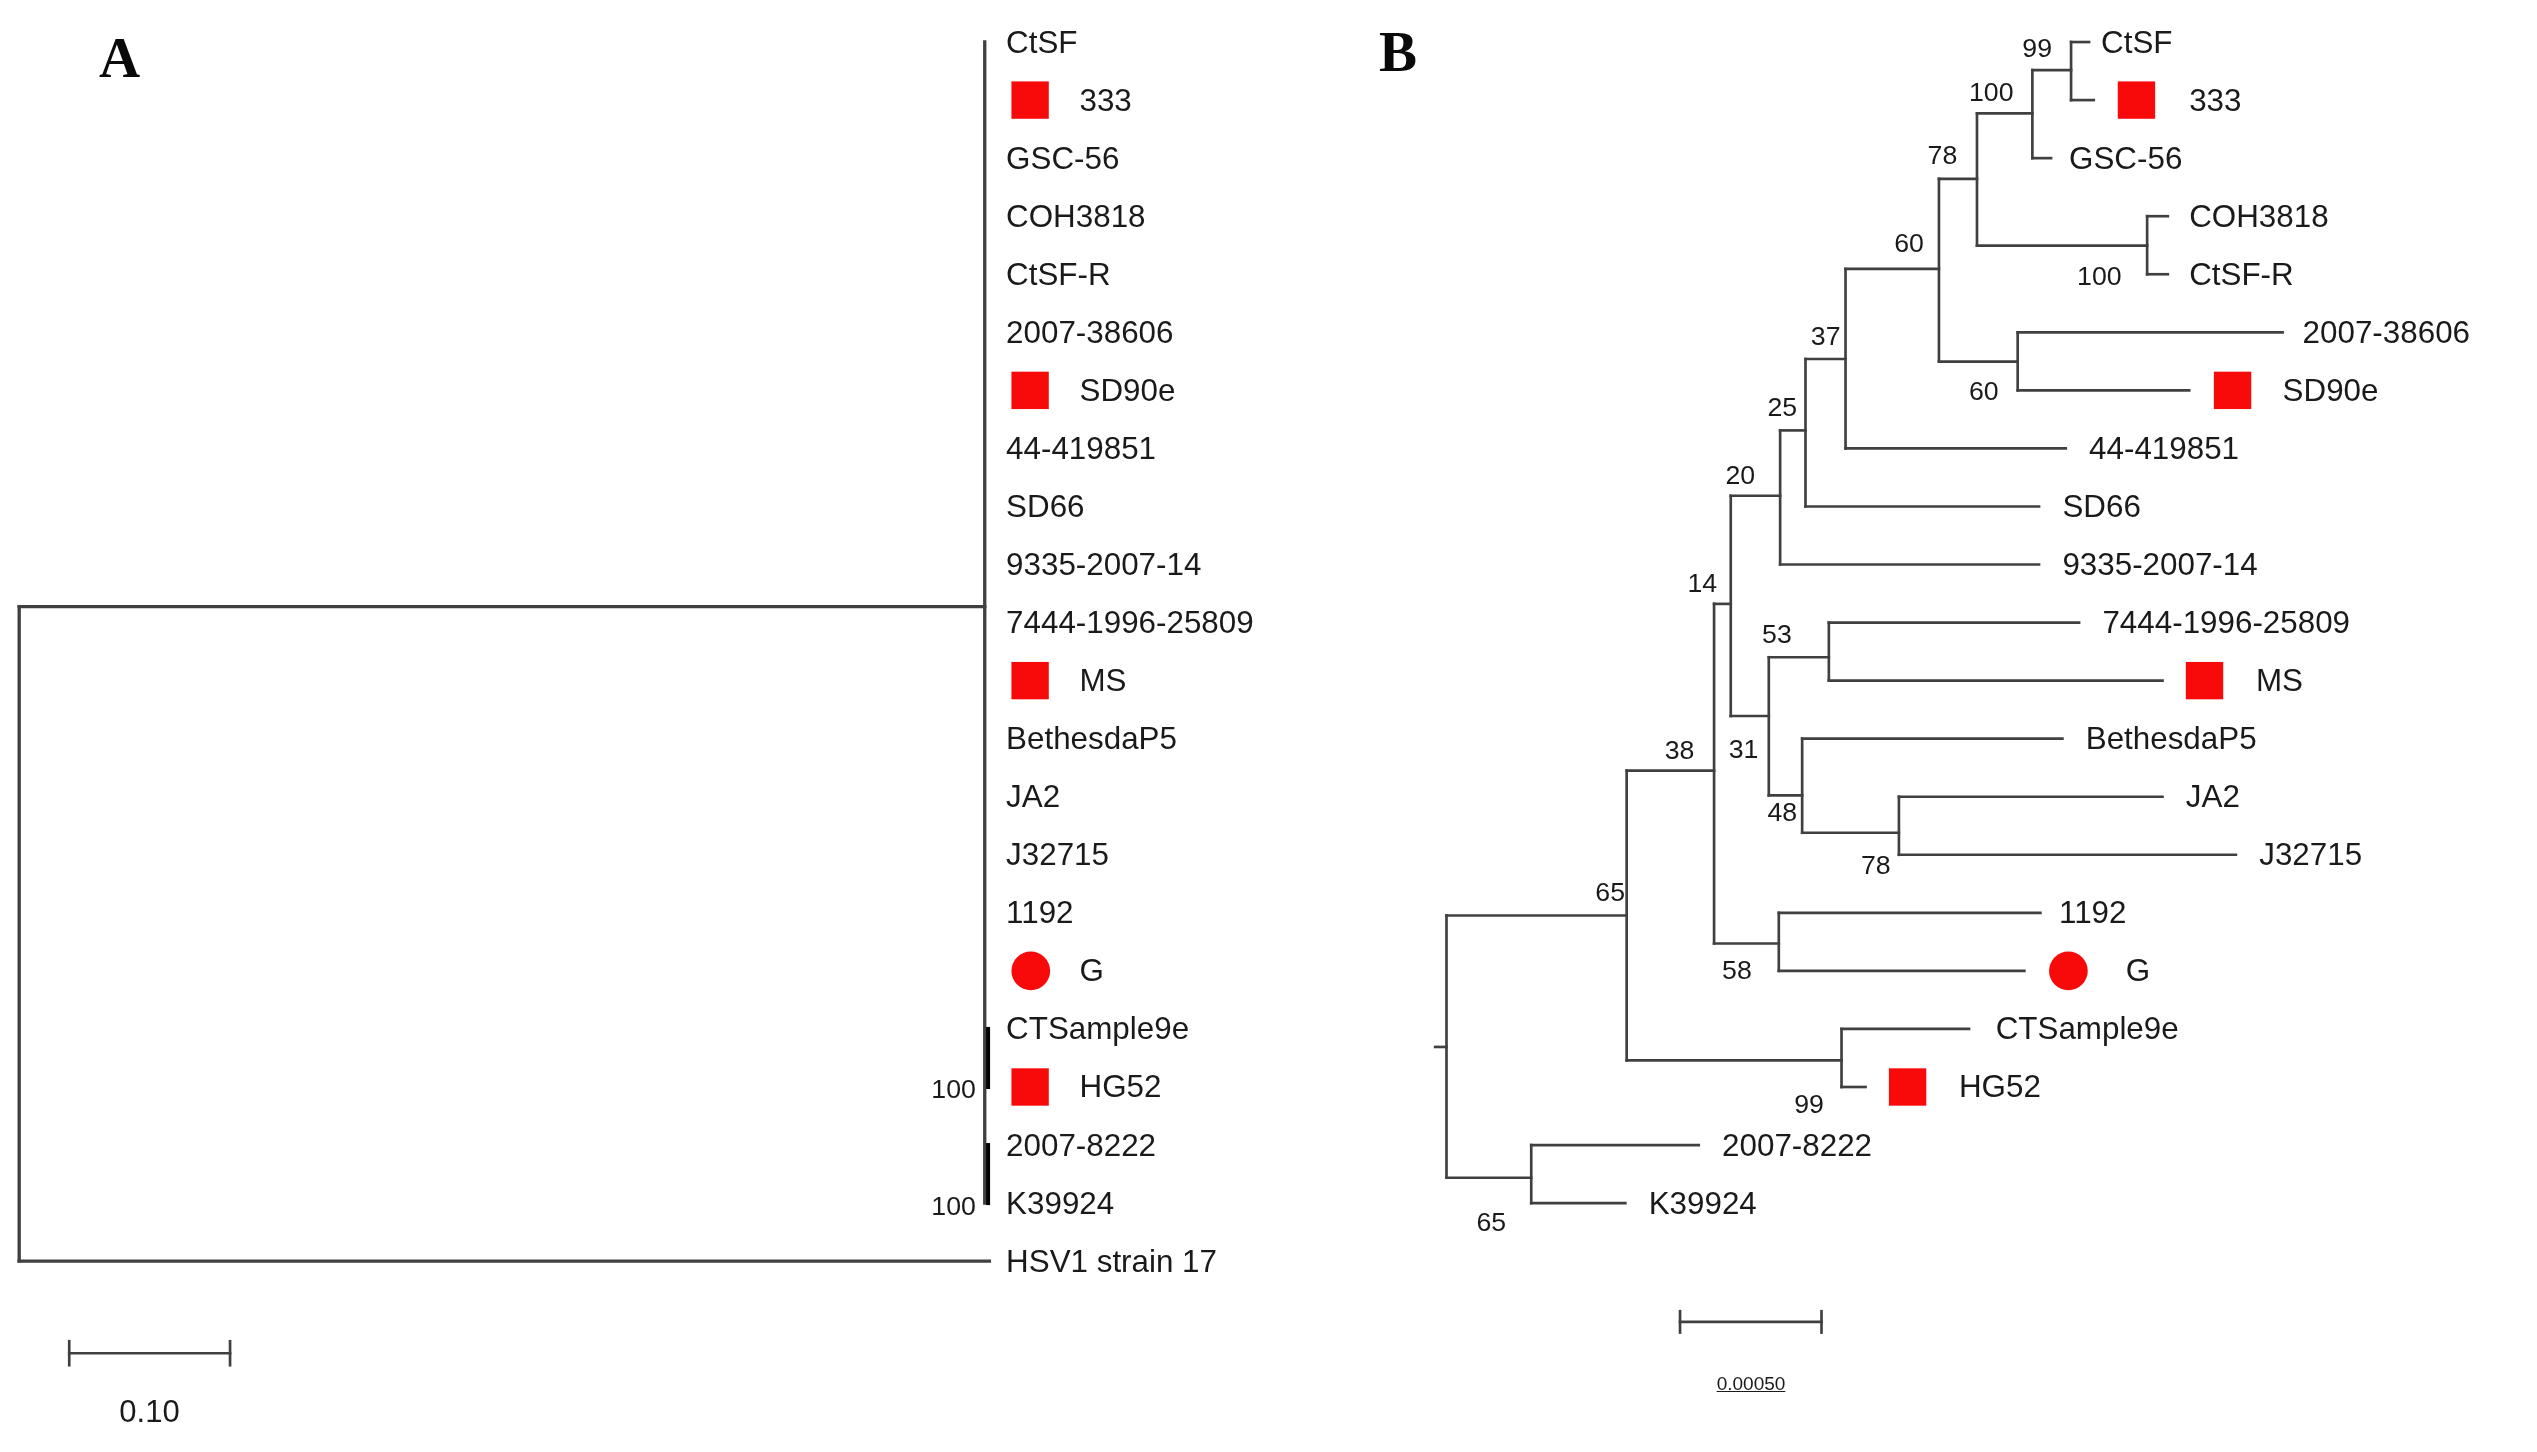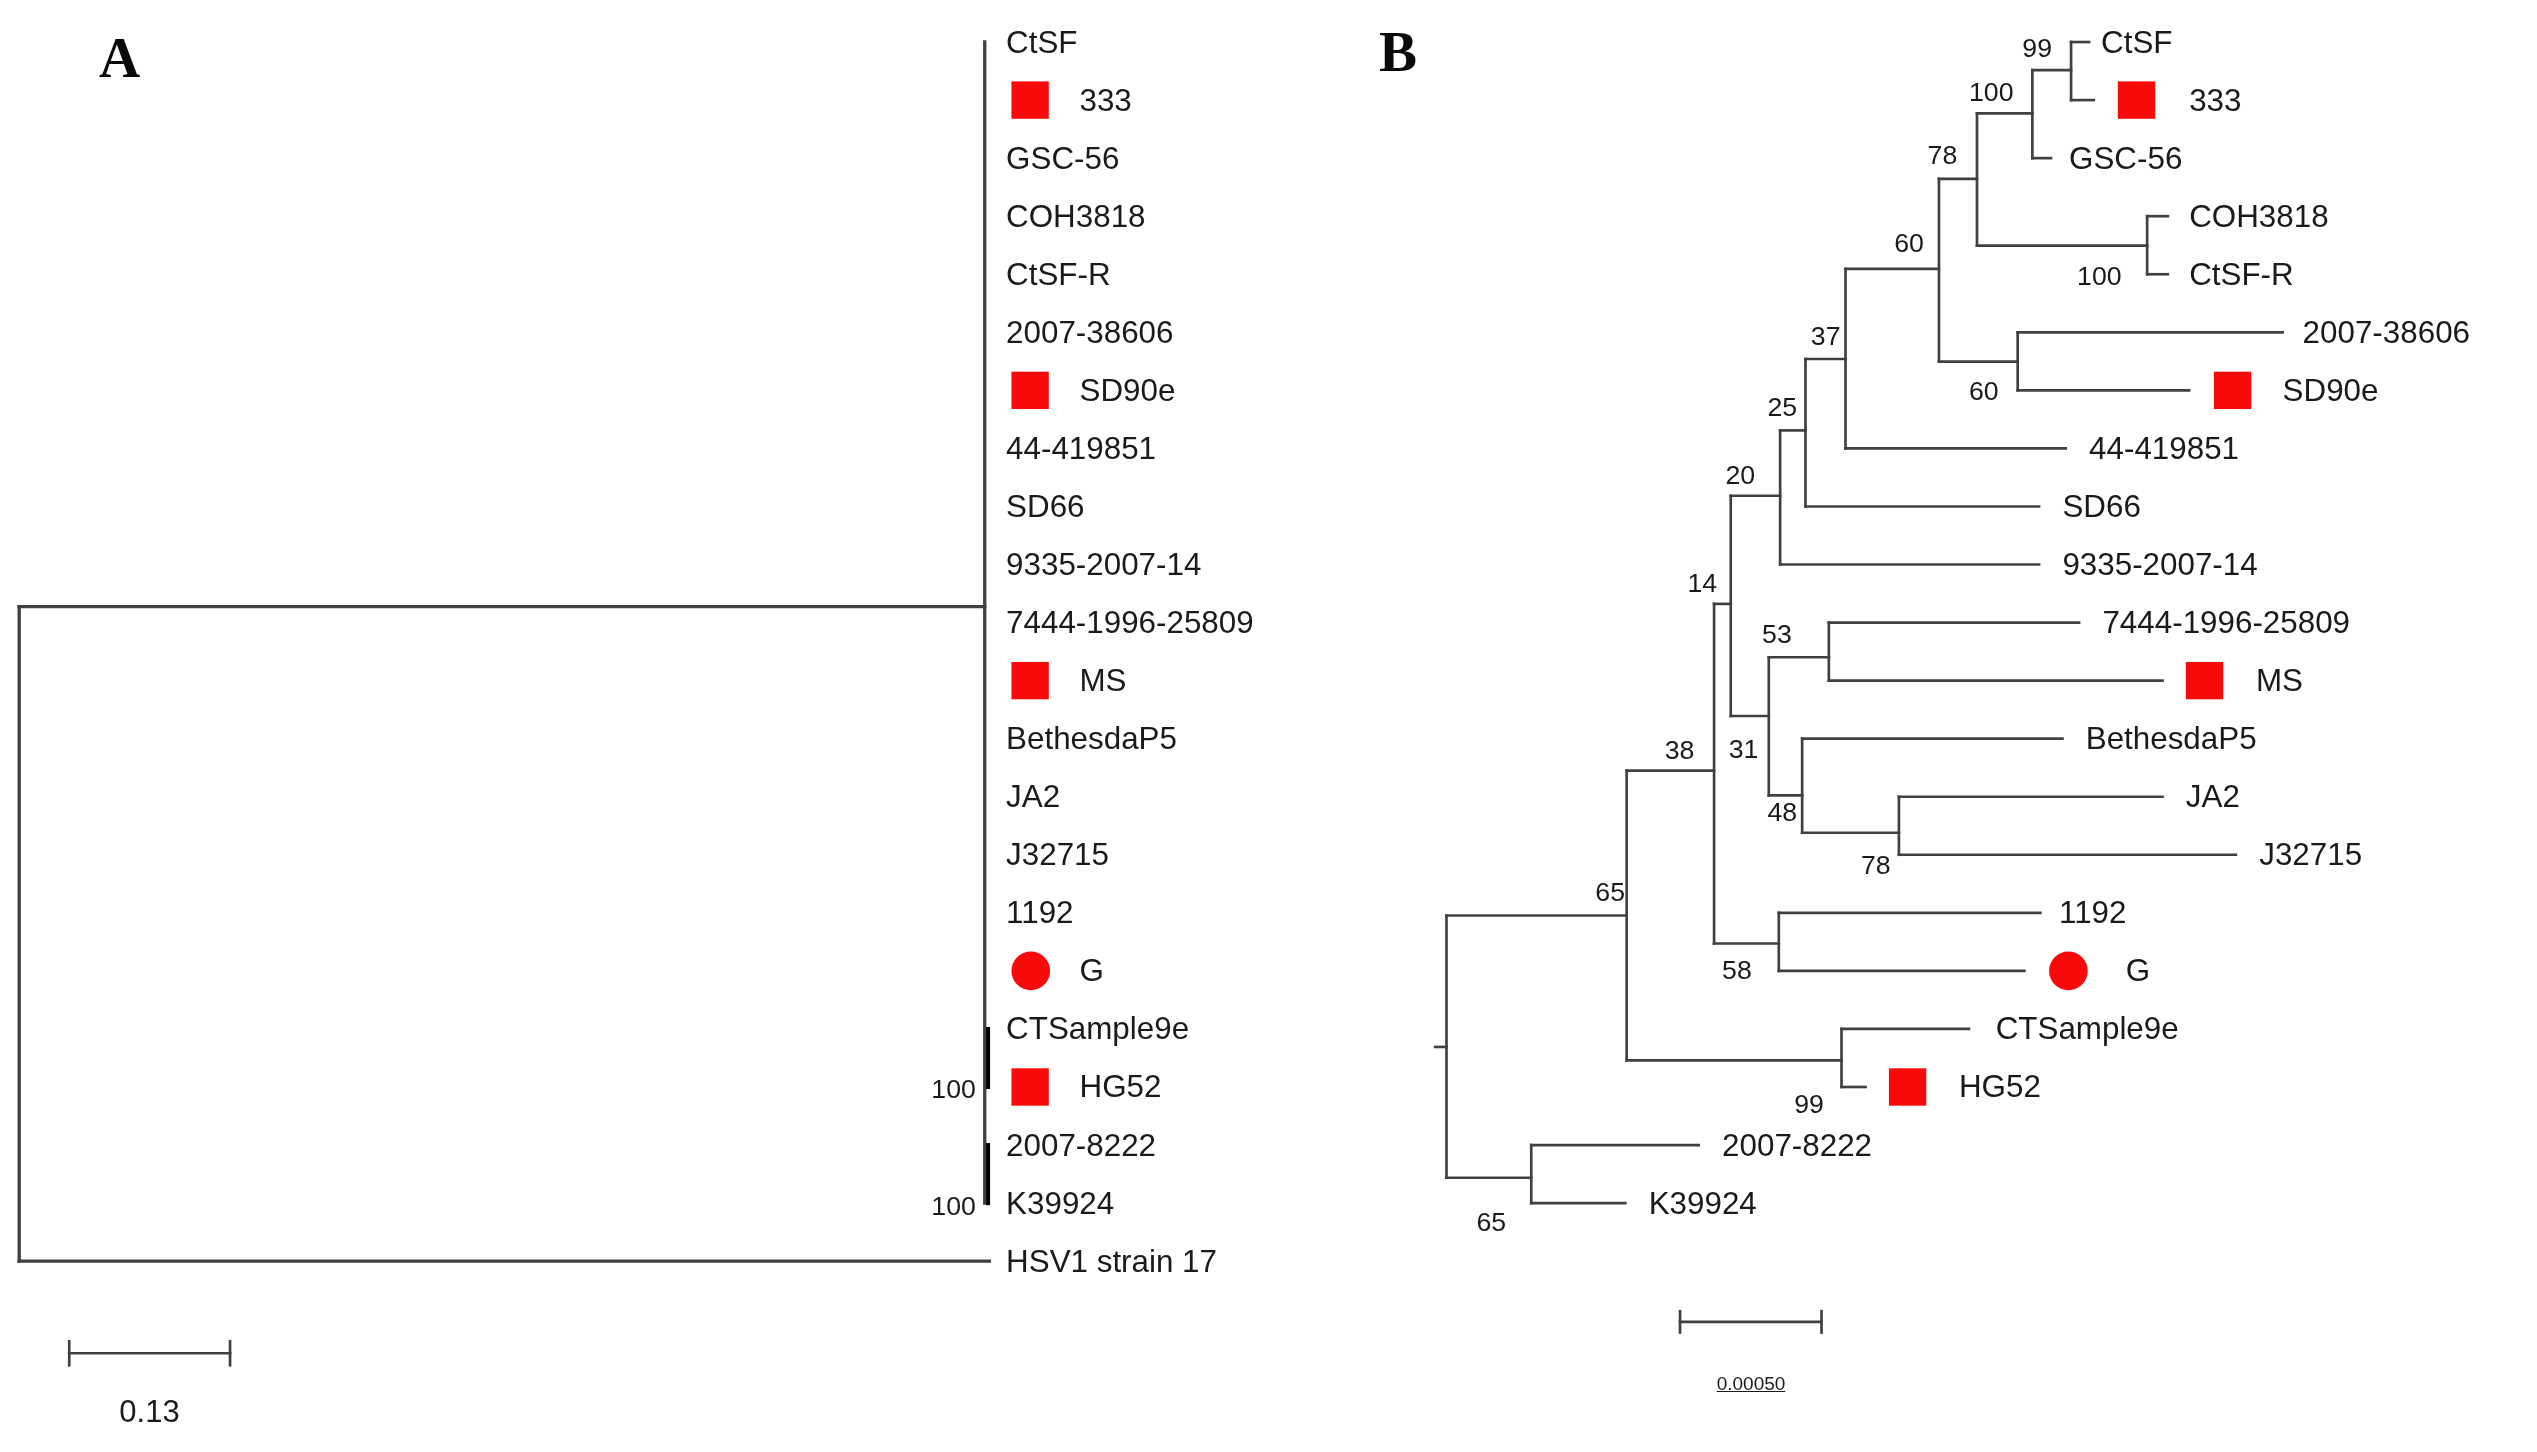--- a/index.html
+++ b/index.html
@@ -169,16 +169,16 @@
       <text x="2590" y="1122" fill="#1a1a1a" font-size="40" dominant-baseline="central" font-family="&quot;Liberation Sans&quot;, sans-serif">31</text>
       <text x="2648" y="1217" fill="#1a1a1a" font-size="40" dominant-baseline="central" font-family="&quot;Liberation Sans&quot;, sans-serif">48</text>
       <text x="2788" y="1297" fill="#1a1a1a" font-size="40" dominant-baseline="central" font-family="&quot;Liberation Sans&quot;, sans-serif">78</text>
       <text x="2580" y="1453" fill="#1a1a1a" font-size="40" dominant-baseline="central" font-family="&quot;Liberation Sans&quot;, sans-serif">58</text>
       <text x="2688" y="1655" fill="#1a1a1a" font-size="40" dominant-baseline="central" font-family="&quot;Liberation Sans&quot;, sans-serif">99</text>
       <text x="2390" y="1337" fill="#1a1a1a" font-size="40" dominant-baseline="central" font-family="&quot;Liberation Sans&quot;, sans-serif">65</text>
       <text x="2212" y="1832" fill="#1a1a1a" font-size="40" dominant-baseline="central" font-family="&quot;Liberation Sans&quot;, sans-serif">65</text>
     </svg>
   <div id="letterA" class="panel-letter">A</div>
   <div id="letterB" class="panel-letter">B</div>
-  <div id="scaleLabelA" class="scale-label">0.13</div>
+  <div id="scaleLabelA" class="scale-label">0.10</div>
   <div id="scaleLabelB" class="scale-label">0.00050</div>
 </div>
 
 
 </body></html>

